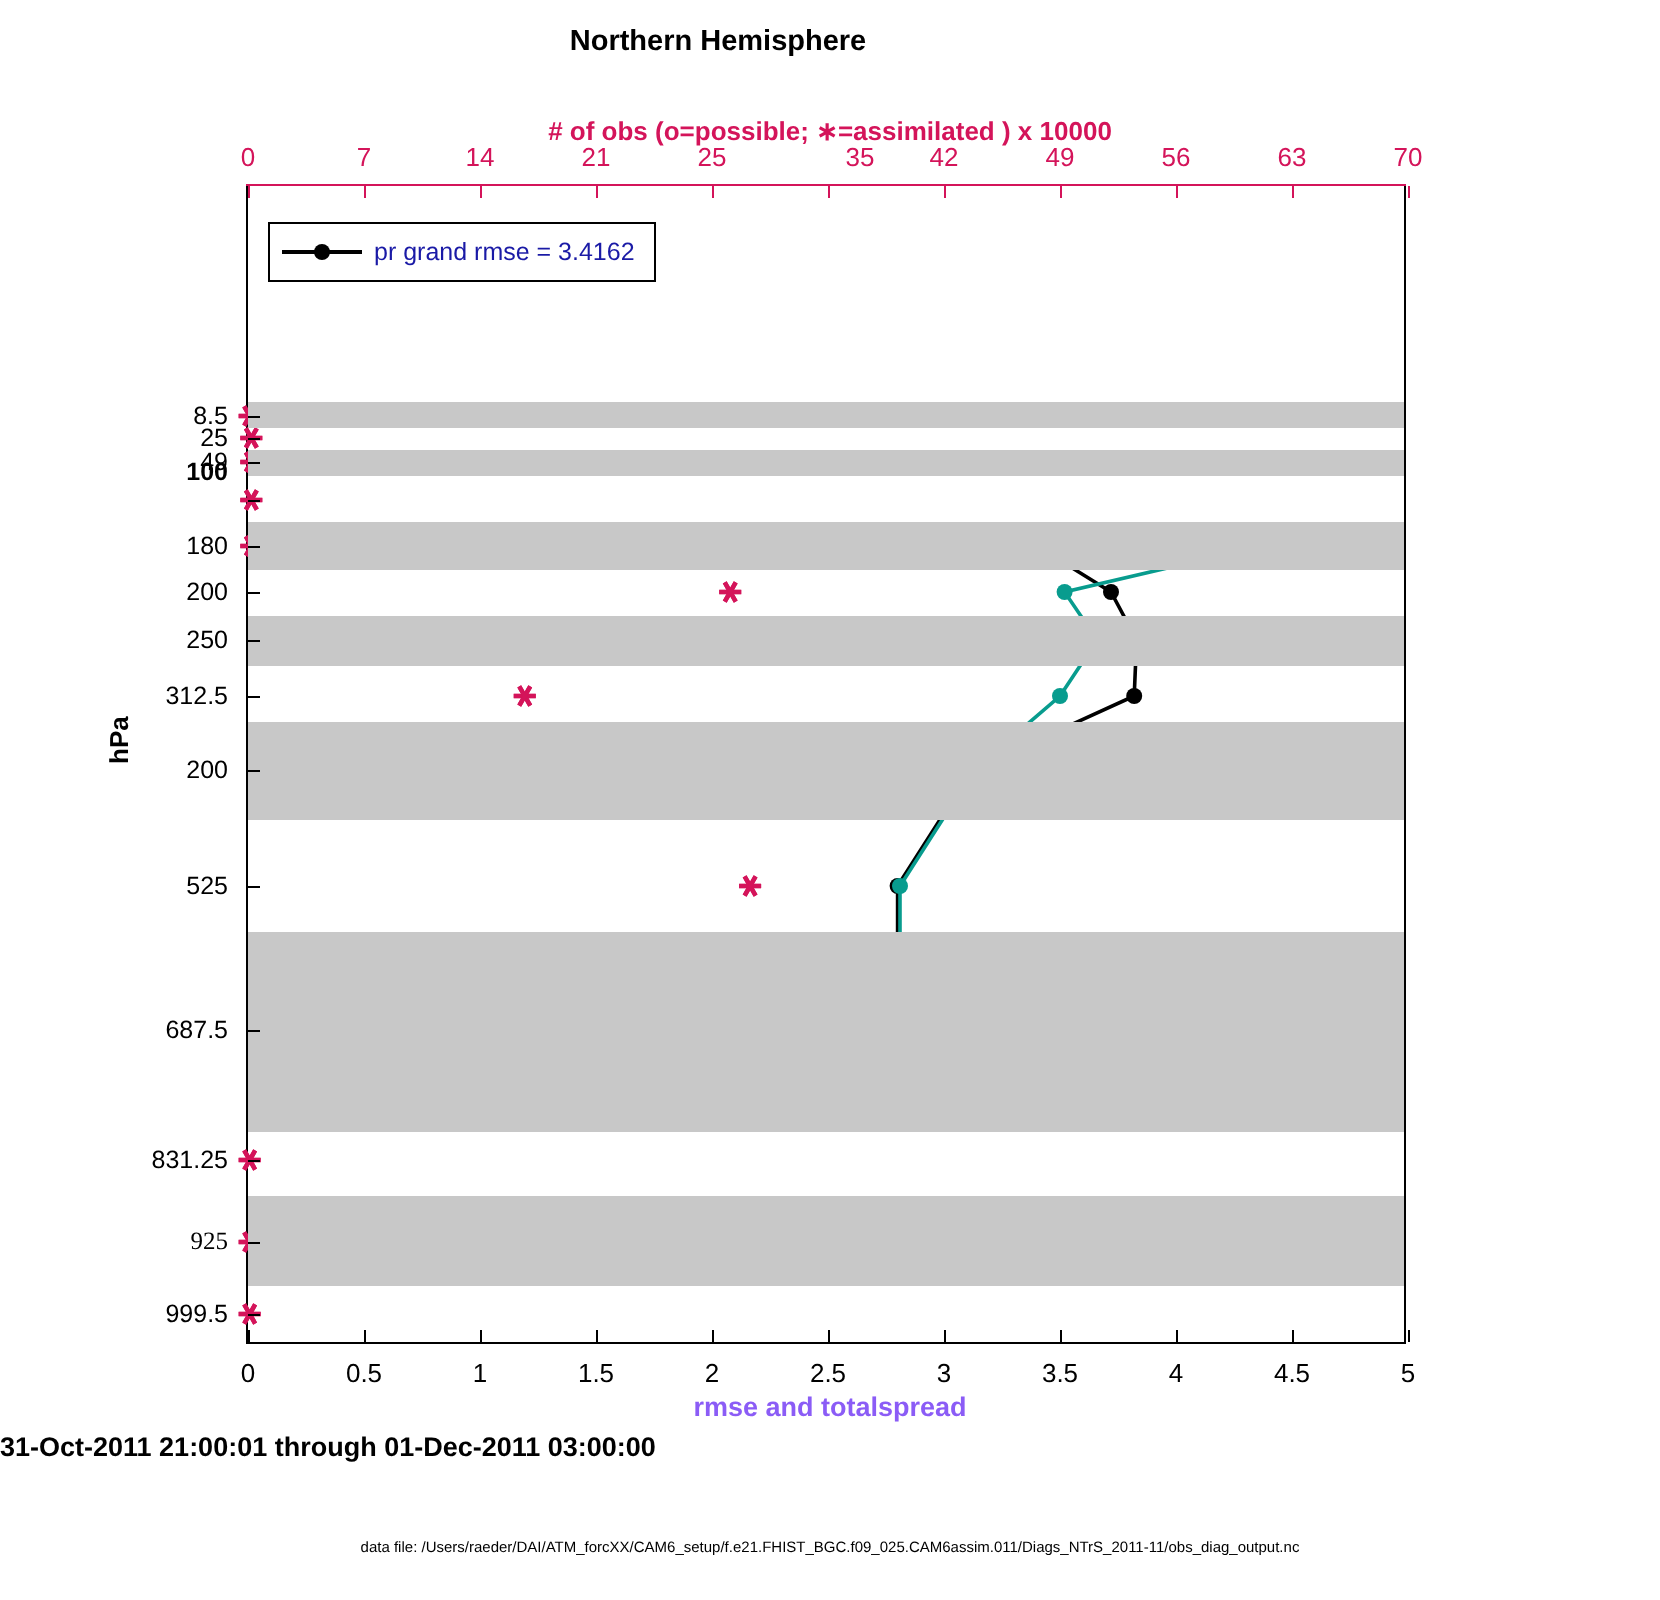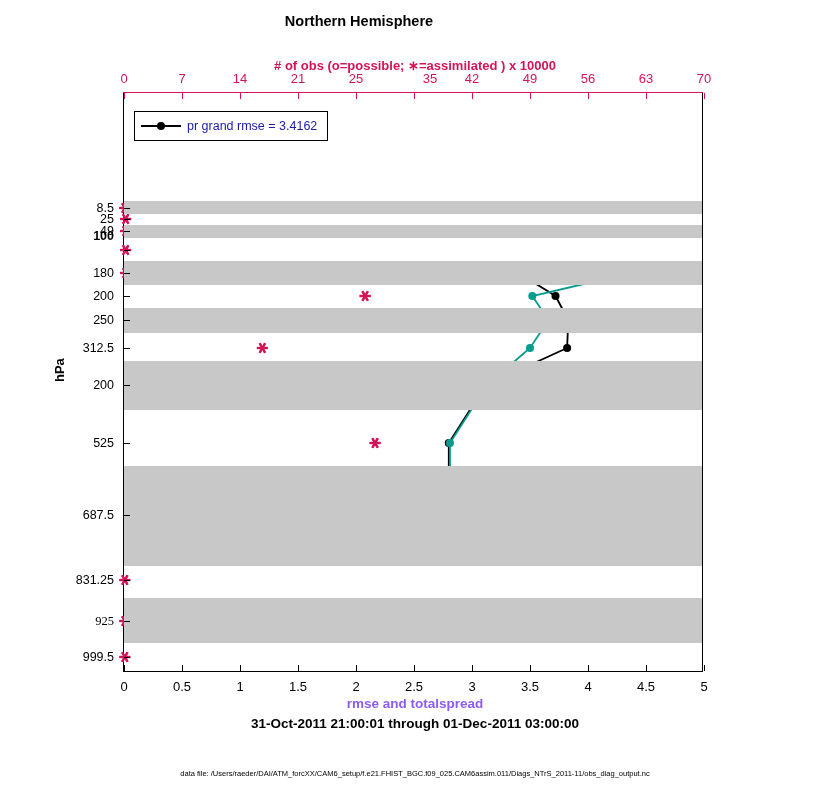--- a/index.html
+++ b/index.html
@@ -124,21 +124,20 @@
     text-align: center;
     font-size: 13.5px;
     font-weight: bold;
     color: #8b5cf6;
   }
   .date-range {
     position: absolute;
     top: 716px;
     left: 0;
     width: 830px;
-    text-align: center;
     font-size: 13.5px;
     font-weight: bold;
     color: #000000;
   }
   .footer {
     position: absolute;
     top: 769px;
     left: 0;
     width: 830px;
     text-align: center;

